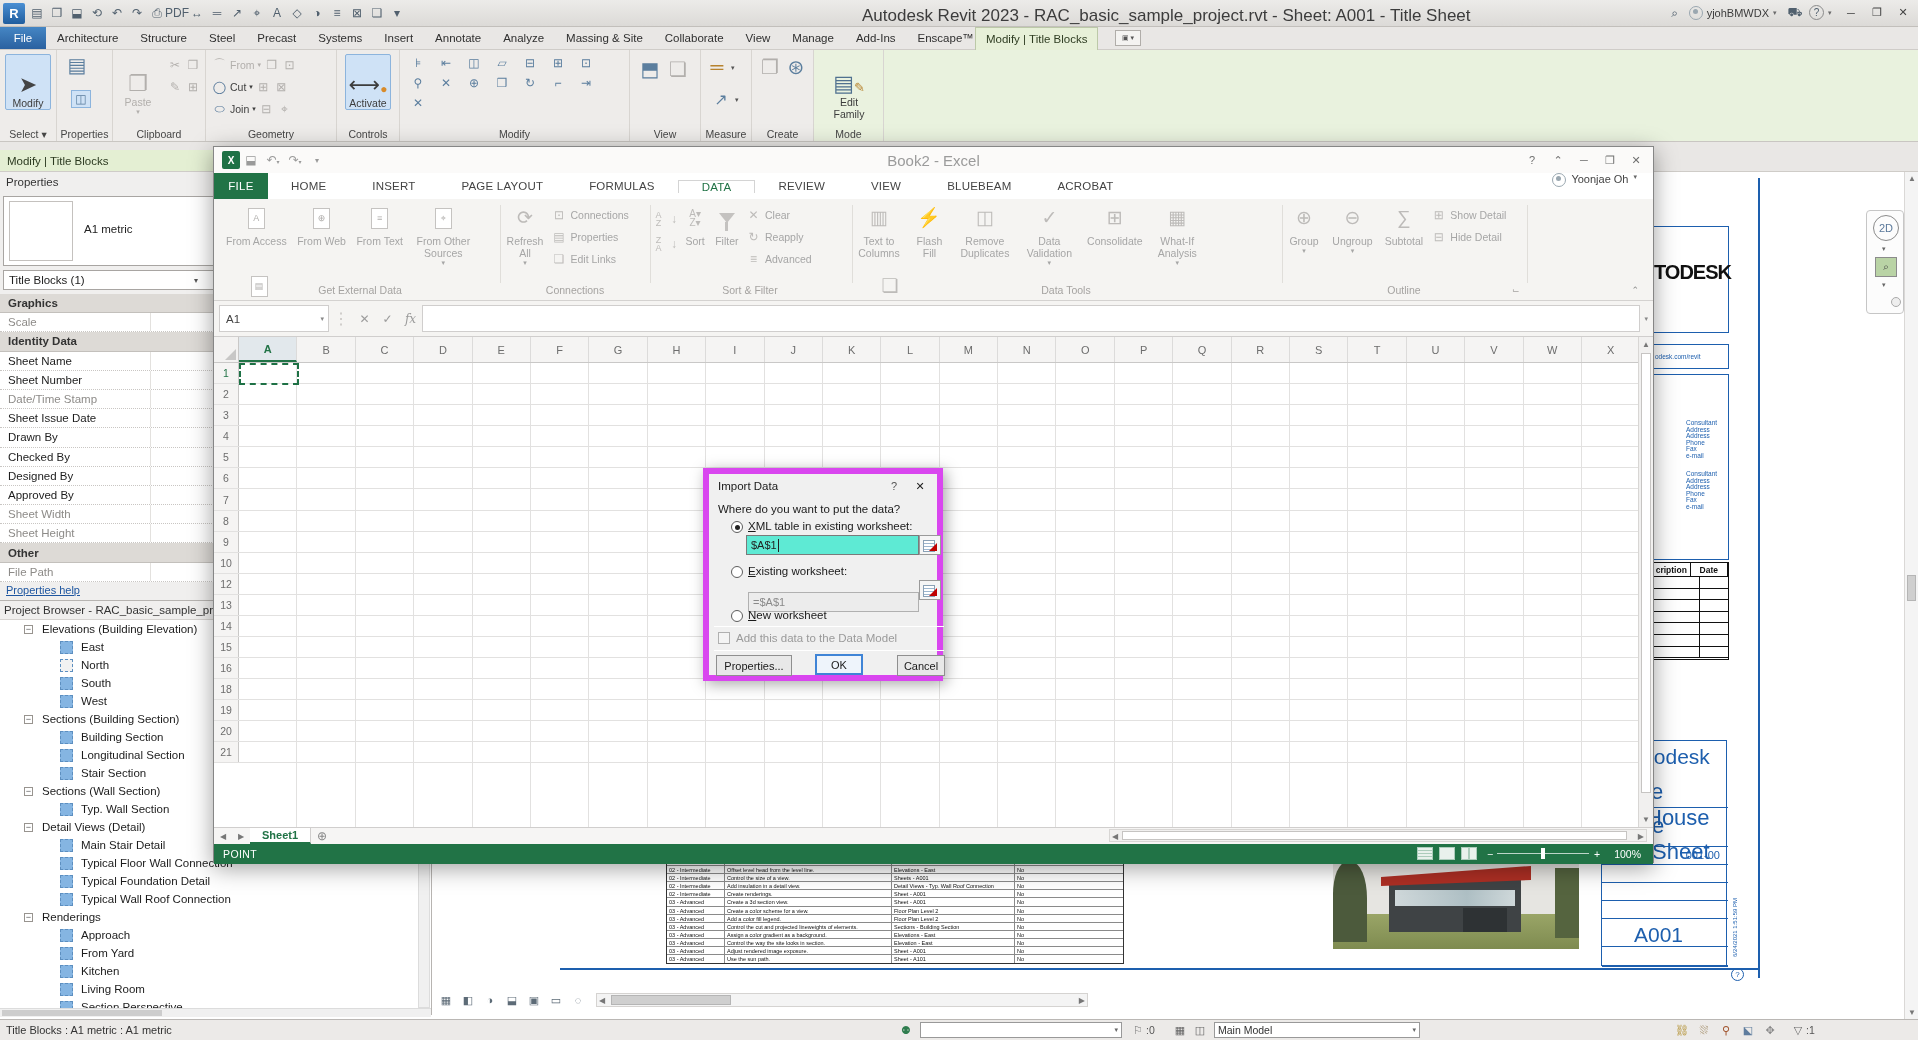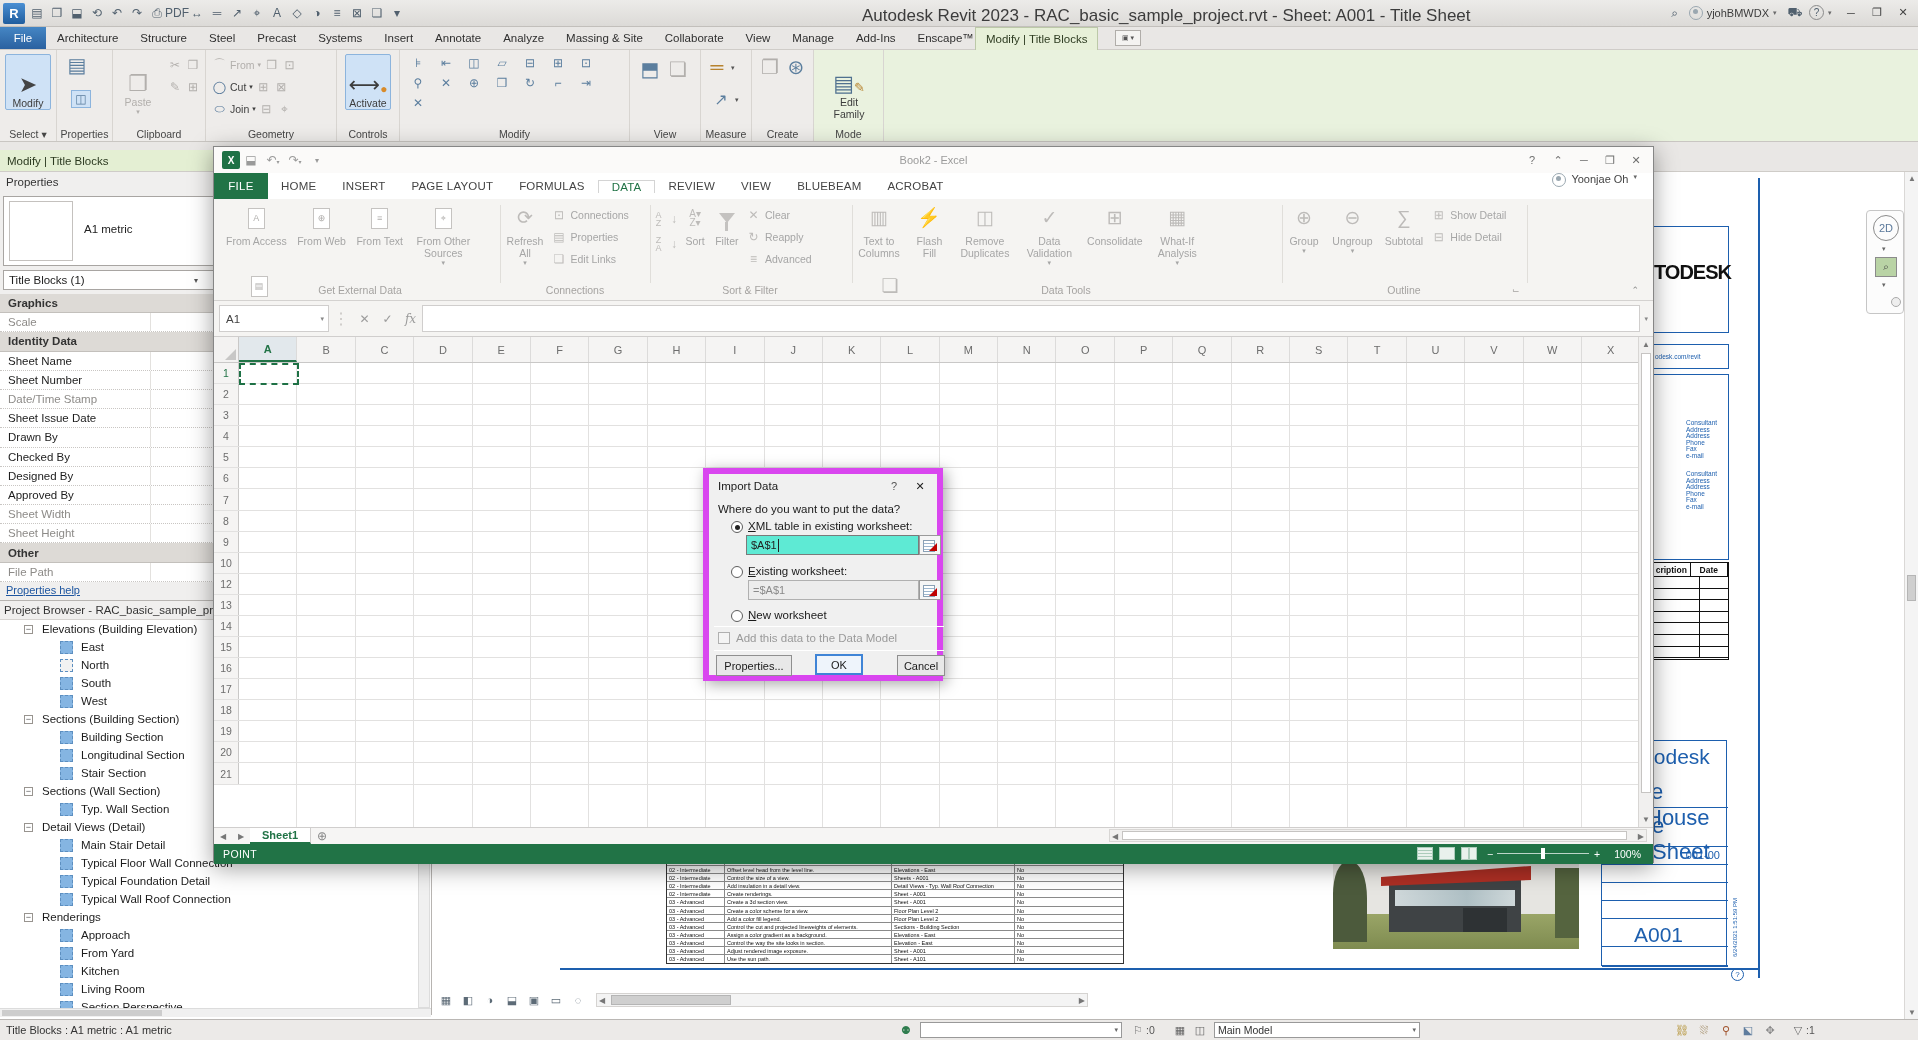--- a/index.html
+++ b/index.html
@@ -88,25 +88,25 @@
 .revrow div{border-right:1px solid #111;width:47px}
 
 #rv-status{left:0;top:1019px;width:1918px;height:21px;background:#eceae8;border-top:1px solid #bab7b4;display:flex;align-items:center;font-size:11px;color:#333}
 .st-combo{height:16px;background:#fff;border:1px solid #999;display:flex;align-items:center;justify-content:space-between;font-size:10.5px;color:#333;padding:0 3px}
 .st-ico{width:16px;height:15px;font-size:11px;display:inline-flex;align-items:center;justify-content:center}
 
 #xl{left:213px;top:146px;width:1441px;height:717px;background:#fff;border:1px solid #868686;box-shadow:0 5px 22px rgba(0,0,0,.38)}
 #xl-titlebar{position:absolute;left:0;top:0;width:100%;height:26px;background:#fbfaf9;display:flex;align-items:center}
 #xl-logo{width:18px;height:18px;background:#1e7145;color:#fff;font-size:10px;font-weight:bold;margin-left:8px;display:flex;align-items:center;justify-content:center;border-radius:2px}
 .xl-qi{color:#9a9a9a;font-size:12px;width:22px;text-align:center}
-#xl-title{position:absolute;left:50%;transform:translateX(-50%);font-size:11px;color:#9b9b9b;white-space:nowrap}
+#xl-title{position:absolute;left:50%;transform:translateX(-50%);font-size:15px;color:#9b9b9b;white-space:nowrap}
 .xl-winbtn{width:26px;height:20px;color:#707070;font-size:11px;display:inline-flex;align-items:center;justify-content:center}
 #xl-tabs{position:absolute;left:0;top:26px;width:100%;height:26px;background:#fff;display:flex;align-items:stretch}
 #xl-file{width:54px;background:#217346;color:#fff;display:flex;align-items:center;justify-content:center;font-size:11.5px;letter-spacing:.3px}
-.xtab{padding:0 13px;display:flex;align-items:center;font-size:11.5px;color:#444;letter-spacing:.2px;white-space:nowrap}
+.xtab{padding:0 23px;display:flex;align-items:center;font-size:11.5px;color:#444;letter-spacing:.2px;white-space:nowrap}
 .xtab[data-active="1"]{color:#217346;background:#fff;border:1px solid #d4d4d4;border-bottom:none}
 #xl-user{position:absolute;right:16px;top:0;height:26px;display:flex;align-items:flex-start;gap:5px;font-size:11px;color:#444}
 .avatar{width:14px;height:14px;border-radius:50%;border:1.5px solid #9aa7b0;position:relative}
 .avatar::after{content:"";position:absolute;left:3px;top:2px;width:5px;height:5px;border-radius:50%;background:#9aa7b0}
 #xl-ribbon{position:absolute;left:0;top:52px;width:100%;height:102px;background:#f5f4f2;border-bottom:1px solid #d4d2d0}
 .xgroup{position:absolute;top:2px;height:98px}
 .xgroup::after{content:"";position:absolute;right:-4px;top:4px;bottom:16px;width:1px;background:#e0deda}
 .xglabel{position:absolute;bottom:3px;left:0;width:100%;text-align:center;font-size:10.5px;color:#a5a3a1;white-space:nowr ap}
 .xbig{display:inline-flex;flex-direction:column;align-items:center;font-size:10.5px;color:#a6a6a6;text-align:center;line-height:1.15;vertical-align:top;padding:2px 3px}
 .xbig .xi{height:30px;display:flex;align-items:center;justify-content:center;font-size:19px;color:#bdbbb9;margin-bottom:2px}
@@ -1118,23 +1118,20 @@
           <div class="xrow">
             <div class="rown">14</div>
           </div>
           <div class="xrow">
             <div class="rown">15</div>
           </div>
           <div class="xrow">
             <div class="rown">16</div>
           </div>
           <div class="xrow">
-            <div class="rown">17</div>
-          </div>
-          <div class="xrow">
             <div class="rown">18</div>
           </div>
           <div class="xrow">
             <div class="rown">19</div>
           </div>
           <div class="xrow">
             <div class="rown">20</div>
           </div>
           <div class="xrow">
             <div class="rown">21</div>
@@ -1189,21 +1186,21 @@
     <span class="radio" data-on="1" style="left:22px;top:47px"></span>
     <span class="ab mnem" style="left:39px;top:46px">XML table in existing worksheet:</span>
     <div class="dlg-input" style="left:37px;top:61px;width:173px">
       <span>$A$1</span>
         <span style="width:1px;height:13px;background:#222;margin-left:1px"></span>
     </div>
     <span class="rangebtn" style="left:210px;top:61px"></span>
 
     <span class="radio" style="left:22px;top:92px"></span>
     <span class="ab mnem" style="left:39px;top:91px">Existing worksheet:</span>
-    <div class="dlg-input" data-dis="1" style="left:39px;top:106px;width:171px">
+    <div class="dlg-input" data-dis="1" style="left:39px;top:118px;width:171px">
         <span>=$A$1</span>
       </div>
     <span class="rangebtn" style="left:210px;top:106px"></span>
 
     <span class="radio" style="left:22px;top:136px"></span>
     <span class="ab mnem" style="left:39px;top:135px">New worksheet</span>
 
     <div class="dlg-sep" style="top:152px"></div>
     <span class="cbx" style="left:9px;top:158px"></span>
     <span class="ab" style="left:27px;top:158px;color:#9a9a9a">Add this data to the Data Model</span>

